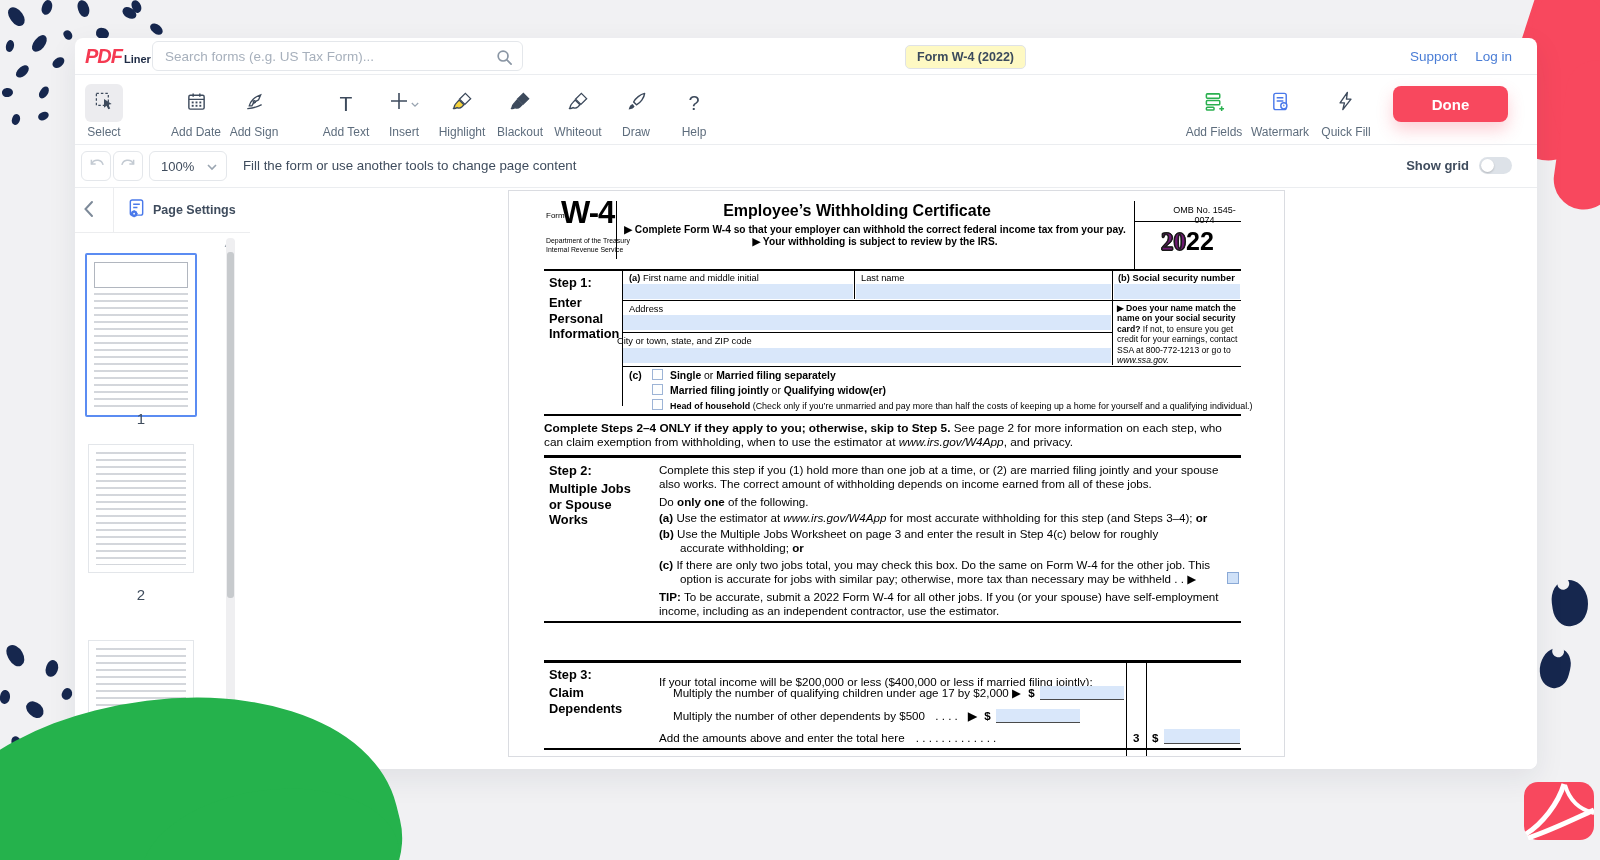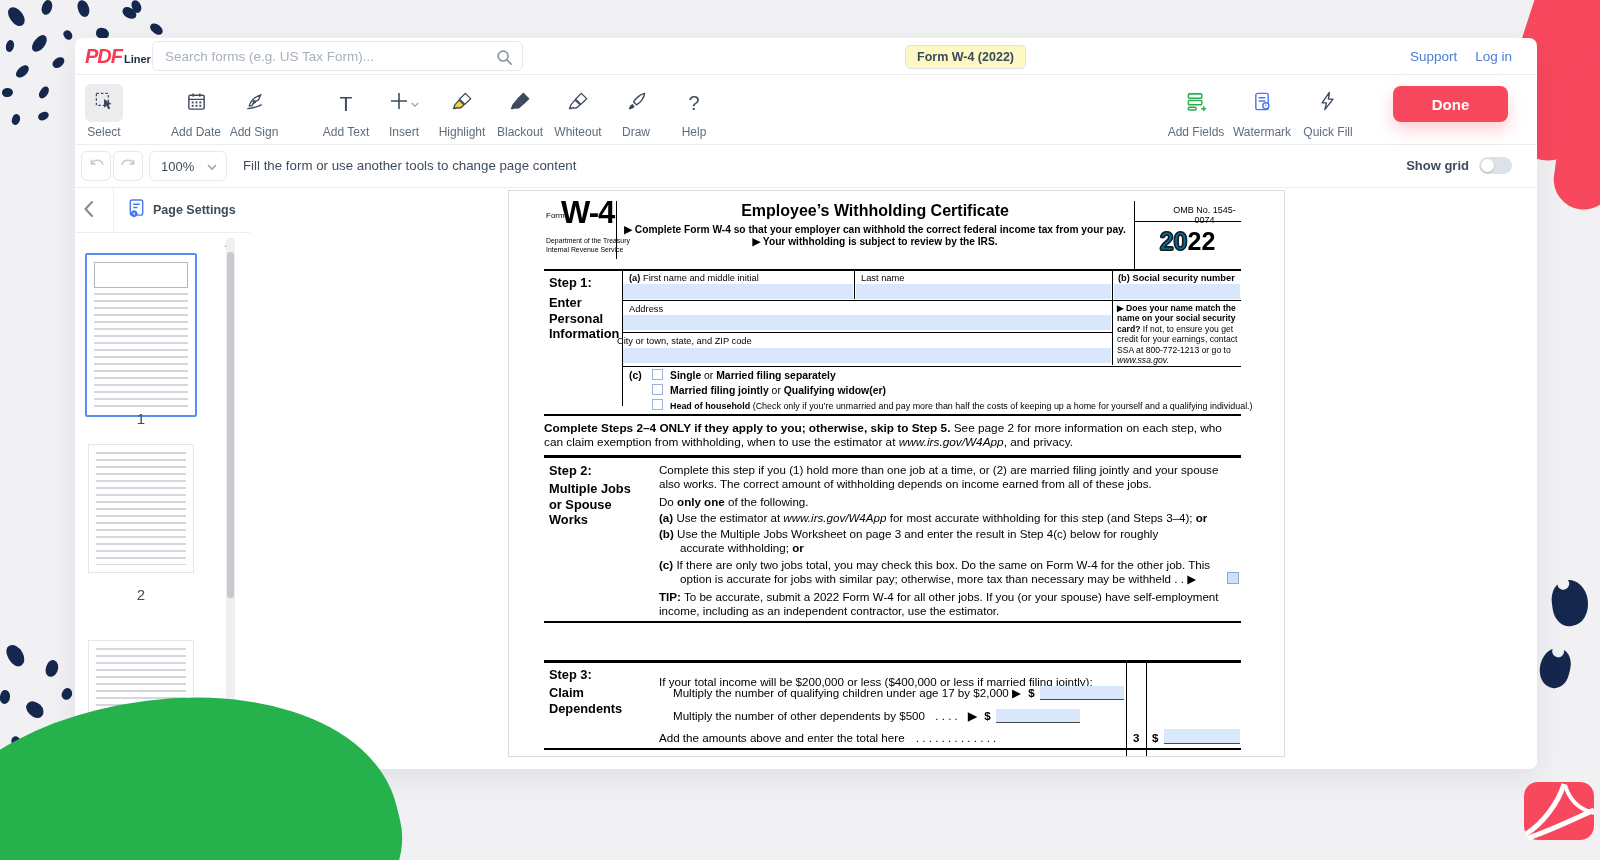--- a/index.html
+++ b/index.html
@@ -34,21 +34,21 @@
 
   
   .toolbar { position:relative; height:70px; border-bottom:1px solid #ebedf0; display:flex; align-items:flex-start; padding-top:9px; }
   .tb-item { width:58px; display:flex; flex-direction:column; align-items:center; cursor:pointer; }
   .tb-item-r { width:66px; display:flex; flex-direction:column; align-items:center; cursor:pointer; }
   .tb-gap { width:34px; }
   .icon-box { width:38px; height:38px; border-radius:6px; display:flex; align-items:center; justify-content:center; }
   .icon-box.active { background:#ececef; }
   .tb-label { font-size:12px; color:#5e6d7d; margin-top:3px; white-space:nowrap; }
   .tb-right { margin-left:auto; display:flex; align-items:flex-start; }
-  .done-btn { width:115px; height:36px; margin:2px 29px 0 32px; background:#f8485e; color:#fff; border:0; border-radius:8px; font-size:15px; font-weight:700; font-family:"Liberation Sans",sans-serif; cursor:pointer; box-shadow:0 8px 16px rgba(248,72,94,.25); }
+  .done-btn { width:115px; height:36px; margin:2px 29px 0 14px; background:#f8485e; color:#fff; border:0; border-radius:8px; font-size:15px; font-weight:700; font-family:"Liberation Sans",sans-serif; cursor:pointer; box-shadow:0 8px 16px rgba(248,72,94,.25); }
   .glyph { font-size:19px; color:#3d4a5c; font-weight:500; line-height:1; }
 
   
   .subbar { position:relative; height:43px; border-bottom:1px solid #ebedf0; }
   .sq-btn { position:absolute; top:6px; width:30px; height:30px; border:1px solid #e4e7eb; border-radius:6px; background:#fff; display:flex; align-items:center; justify-content:center; cursor:pointer; }
   .zoom-sel { position:absolute; left:74px; top:6px; width:78px; height:30px; border:1px solid #e4e7eb; border-radius:6px; display:flex; align-items:center; justify-content:space-between; padding:0 9px 0 11px; font-size:13px; color:#3f4c5d; cursor:pointer; background:#fff; }
   .hint { position:absolute; left:168px; top:13px; font-size:13.3px; color:#3f4c5d; }
   .grid-ctl { position:absolute; right:25px; top:12px; display:flex; align-items:center; gap:10px; }
   .grid-ctl .lbl { font-size:13px; font-weight:700; color:#3f4c5d; }
   .toggle { width:33px; height:17px; background:#dde2e8; border-radius:9px; position:relative; cursor:pointer; }
@@ -81,21 +81,21 @@
   .vline { position:absolute; background:#000; width:1px; }
   .field { position:absolute; background:#d9e7fa; }
   .amt-field { display:inline-block; width:84px; height:14px; background:#d9e7fa; border-bottom:1px solid #4a4a4a; vertical-align:-3px; margin-left:5px; }
   .cbx { position:absolute; width:11px; height:11px; border:1px solid #9db4d6; background:#fdfefe; }
   .f-small { font-size:9.3px; }
   .f-body { font-size:11.6px; line-height:14.4px; }
   .f-step { font-size:12.8px; font-weight:700; line-height:15.5px; }
   .hang { text-indent:-21px; padding-left:21px; }
   .nowrap { white-space:nowrap; }
 
-  .year20 { color:#0369a1; -webkit-text-stroke:1.2px #1a1a1a; text-shadow:1px 0 #1a1a1a,-1px 0 #1a1a1a,0 1px #1a1a1a,0 -1px #1a1a1a; }
+  .year20 { color:#701a75; -webkit-text-stroke:1.2px #1a1a1a; text-shadow:1px 0 #1a1a1a,-1px 0 #1a1a1a,0 1px #1a1a1a,0 -1px #1a1a1a;font-family:Liberation Serif, serif; }
 </style>
 </head>
 <body>
 
 <div class="stage">
 
   <div>
     <div class="dot" style="left:10px;top:6px;width:13px;height:21px;transform:rotate(-35deg)"></div>
     <div class="dot" style="left:42px;top:0;width:10px;height:15px;transform:rotate(20deg)"></div>
     <div class="dot" style="left:78px;top:0;width:11px;height:17px;transform:rotate(-15deg)"></div>
@@ -410,21 +410,21 @@
 
       <div class="page">
 
         <div class="fp" style="left:37px;top:20px;font-size:8px;">Form</div>
         <div class="fp b" style="left:52px;top:4px;font-size:31px;letter-spacing:-1px;">W-4</div>
         <div class="fp" style="left:37px;top:46px;font-size:6.9px;line-height:8.6px;width:100px;">
           <div>Department of the Treasury</div>
             <div>Internal Revenue Service</div>
         </div>
         <div class="vline" style="left:107px;top:10px;height:58px;"></div>
-        <div class="fp b" style="left:107px;top:11px;width:518px;text-align:center;font-size:16px;">Employee’s Withholding Certificate</div>
+        <div class="fp b" style="left:89px;top:11px;width:518px;text-align:center;font-size:16px;">Employee’s Withholding Certificate</div>
         <div class="fp b" style="left:107px;top:33px;width:518px;text-align:center;font-size:10.2px;line-height:11.8px;">
           <div>▶ Complete Form W-4 so that your employer can withhold the correct federal income tax from your pay.</div>
           <div>▶ Your withholding is subject to review by the IRS.</div>
         </div>
         <div class="vline" style="left:625px;top:10px;height:68px;"></div>
         <div class="fp" style="left:625px;top:14px;width:107px;text-align:center;font-size:9px;padding-left:34px;">OMB No. 1545-0074</div>
         <div class="hline" style="left:625px;top:30px;width:107px;"></div>
         <div class="fp" style="left:625px;top:36px;width:107px;text-align:center;font-size:25px;font-weight:800;">
           <span class="year20">20</span><span>22</span>
         </div>

